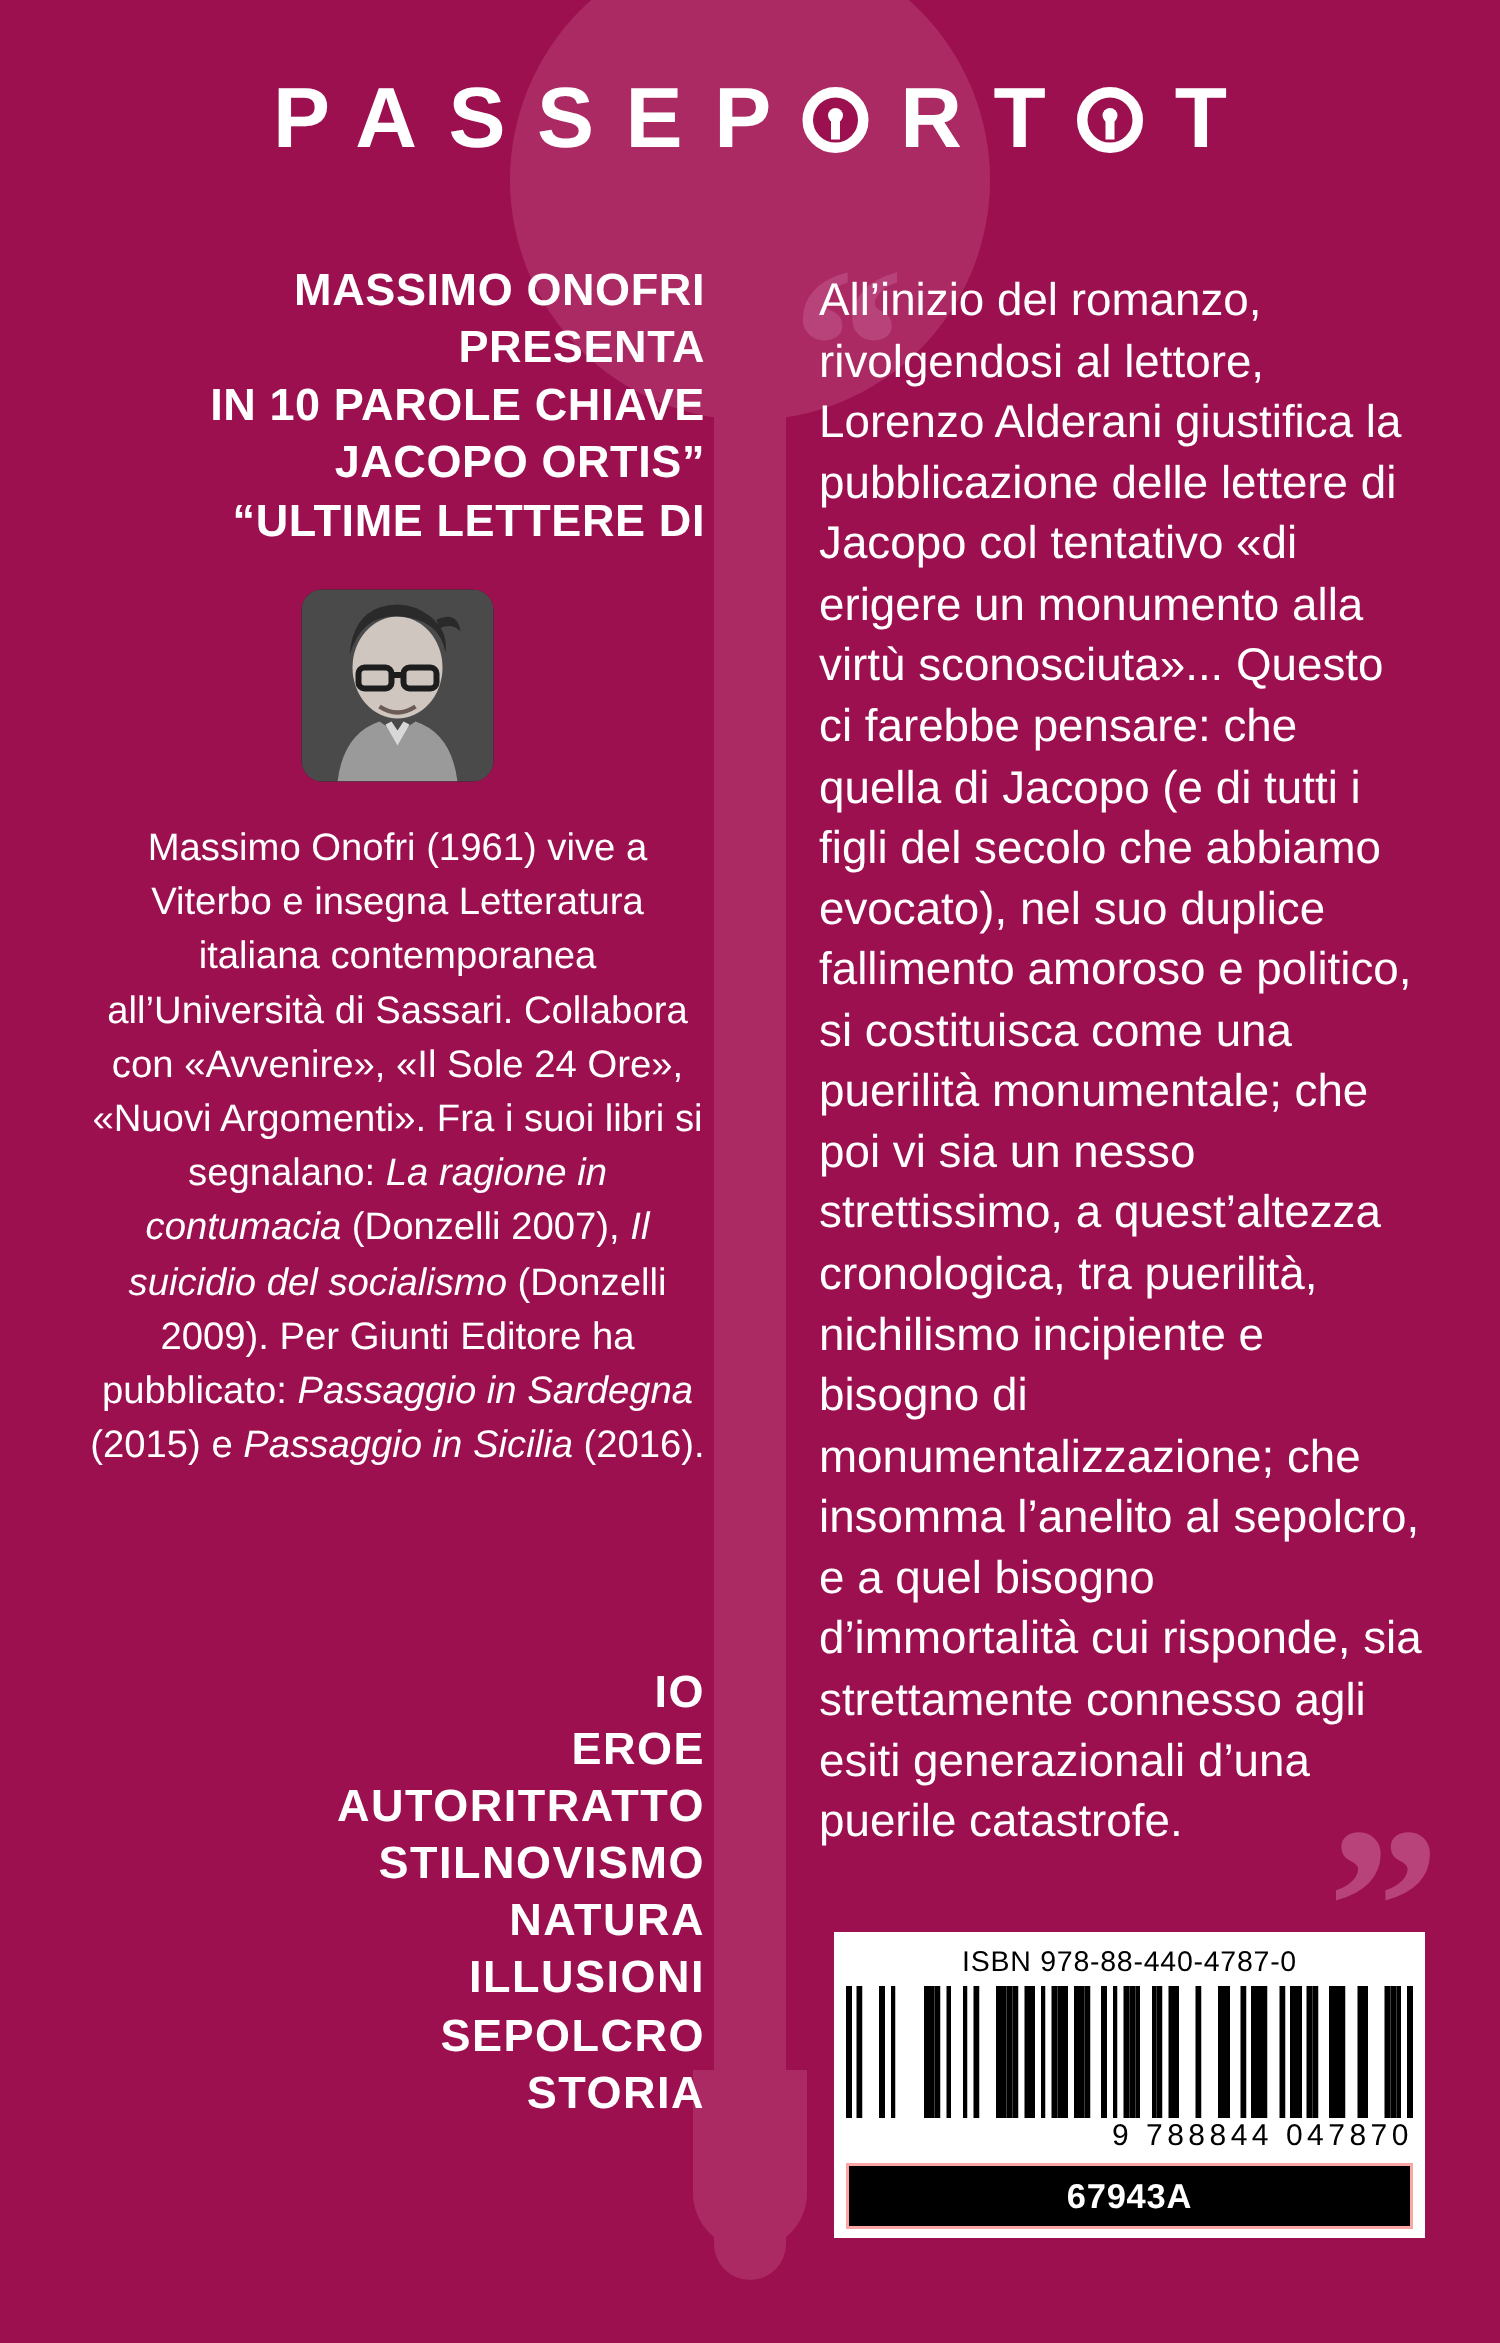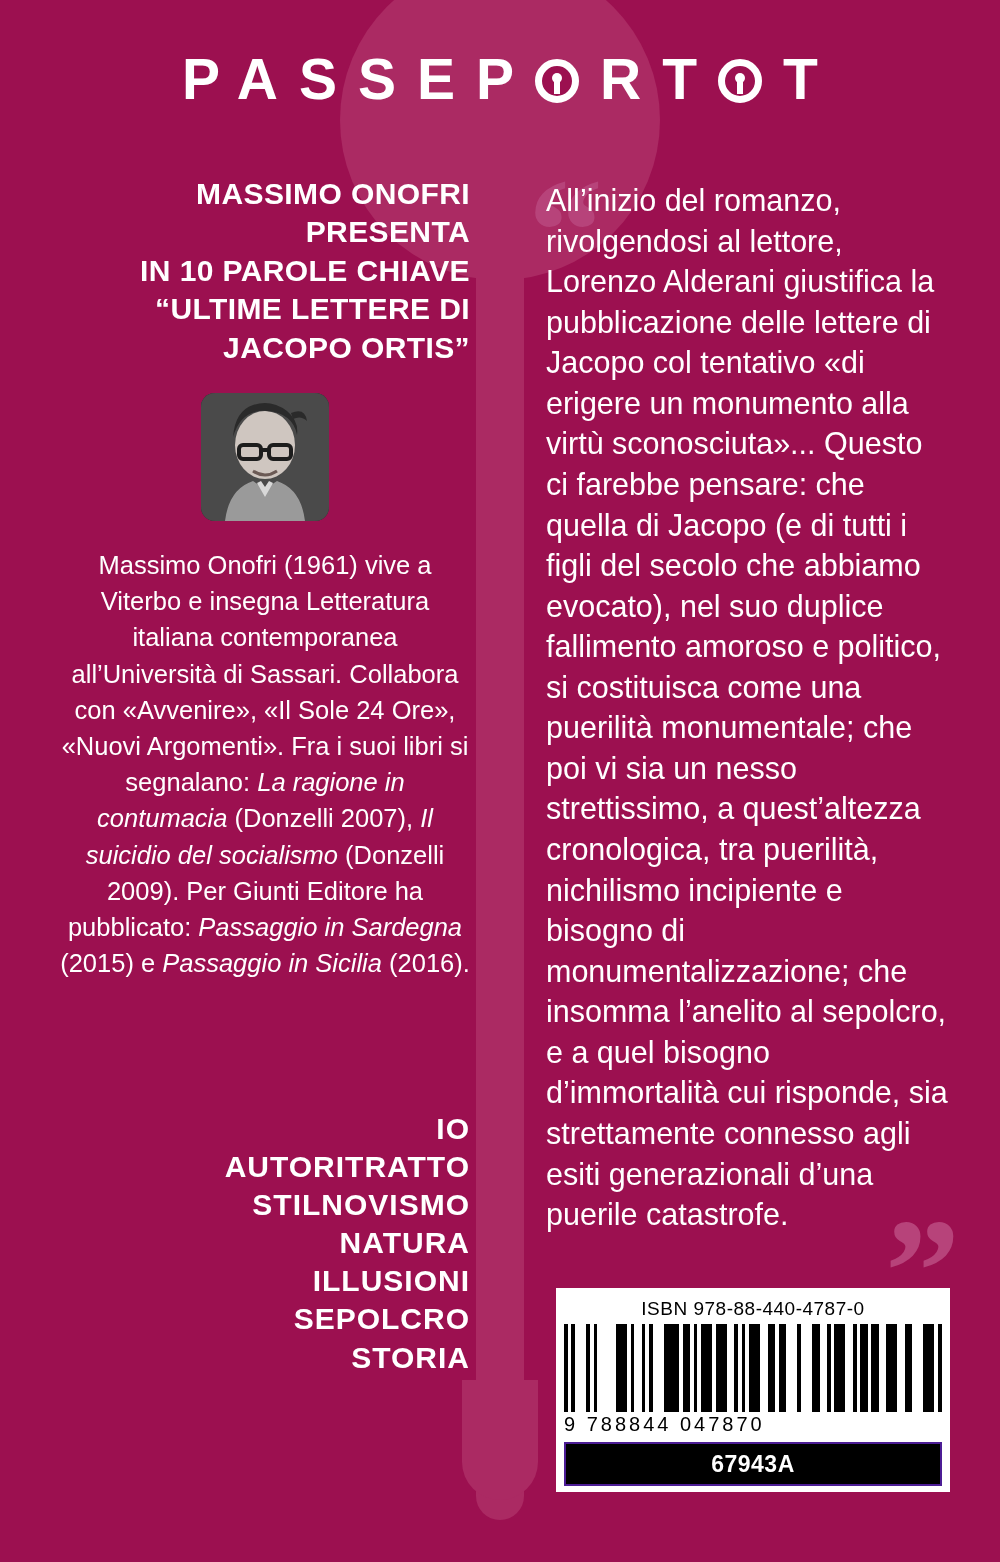--- a/index.html
+++ b/index.html
@@ -209,27 +209,27 @@
     align-items: stretch;
     gap: 0;
   }
   .bars span { display: block; height: 100%; background: #000; }
   .bars span.w { background: #fff; }
   .ean-digits {
     font-family: "Liberation Sans", sans-serif;
     font-size: 20px;
     color: #000;
     letter-spacing: 3px;
-    text-align: left;
+    text-align: right;
     margin-top: 1px;
   }
   .price-row {
     display: flex;
     margin-top: 6px;
-    border: 2px solid #4c1d95;
+    border: 2px solid #fca5a5;
     height: 40px;
   }
   .price-row .code {
     flex: 1;
     background: #000;
     color: #fff;
     font-size: 23px;
     font-weight: bold;
     display: flex;
     align-items: center;
@@ -259,22 +259,22 @@
 
 <div class="masthead">
   <span>PASSEP</span><span class="o-lock"></span><span>RT</span><span class="o-lock"></span><span>T</span>
 </div>
 
 <div class="left-col">
   <div class="promo-title">
       <div>MASSIMO ONOFRI</div>
       <div>PRESENTA</div>
       <div>IN 10 PAROLE CHIAVE</div>
+      <div>JACOPO ORTIS”</div>
       <div>“ULTIME LETTERE DI</div>
-      <div>JACOPO ORTIS”</div>
     </div>
 
   <div class="author-photo">
     <svg width="128" height="128" viewBox="0 0 128 128">
       <rect width="128" height="128" fill="#3a3a3a"></rect>
       <rect x="0" y="0" width="128" height="128" fill="#4a4a4a"></rect>
       <ellipse cx="64" cy="52" rx="30" ry="34" fill="#cfc6c0"></ellipse>
       <path d="M32 44 Q40 16 66 18 Q92 20 96 42 Q98 28 86 18 Q70 6 52 12 Q34 18 32 44 Z" fill="#2a2a2a"></path>
       <path d="M90 20 Q104 14 106 28 Q100 22 92 26 Z" fill="#2a2a2a"></path>
       <rect x="38" y="52" width="22" height="14" rx="4" fill="none" stroke="#1d1d1d" stroke-width="4"></rect>
@@ -284,20 +284,21 @@
       <path d="M24 128 Q28 96 52 88 L64 96 L76 88 Q100 96 104 128 Z" fill="#9a9a9a"></path>
       <path d="M56 90 L64 104 L72 90 L68 88 L64 94 L60 88 Z" fill="#d8d8d8"></path>
     </svg>
   </div>
 
   <div class="bio"><span>Massimo Onofri (1961) vive a Viterbo e insegna Letteratura italiana contemporanea all’Università di Sassari. Collabora con «Avvenire», «Il Sole 24 Ore», «Nuovi Argomenti». Fra i suoi libri si segnalano: </span><em>La ragione in contumacia</em><span> (Donzelli 2007), </span><em>Il suicidio del socialismo</em><span> (Donzelli 2009). Per Giunti Editore ha pubblicato: </span><em>Passaggio in Sardegna</em><span> (2015) e </span><em>Passaggio in Sicilia</em><span> (2016).</span></div>
 </div>
 
 <div class="keywords">
     <div>IO</div>
+    <div>EROE</div>
     <div>AUTORITRATTO</div>
     <div>STILNOVISMO</div>
     <div>NATURA</div>
     <div>ILLUSIONI</div>
     <div>SEPOLCRO</div>
     <div>STORIA</div>
   </div>
 
 <div class="right-col">
   <div class="quote-mark quote-open">“</div>

